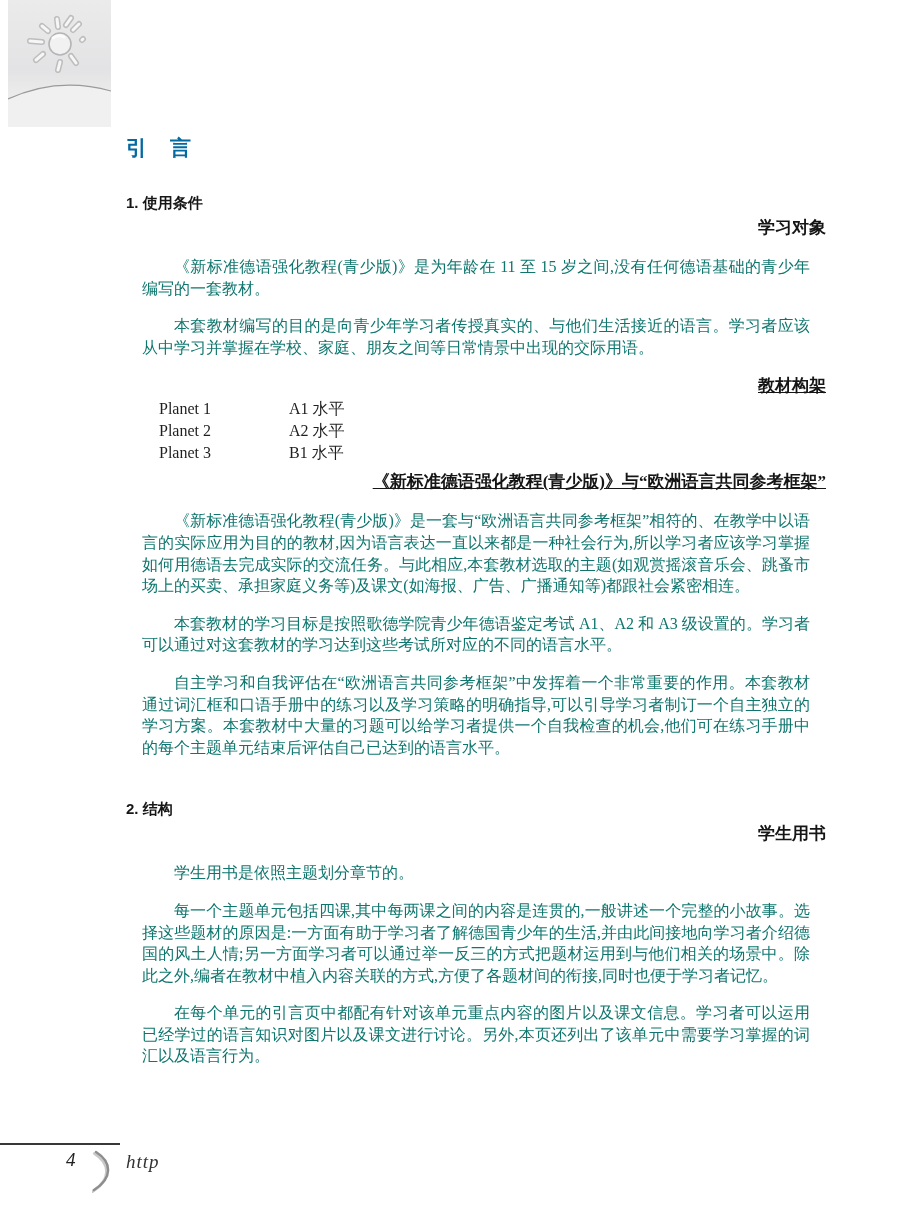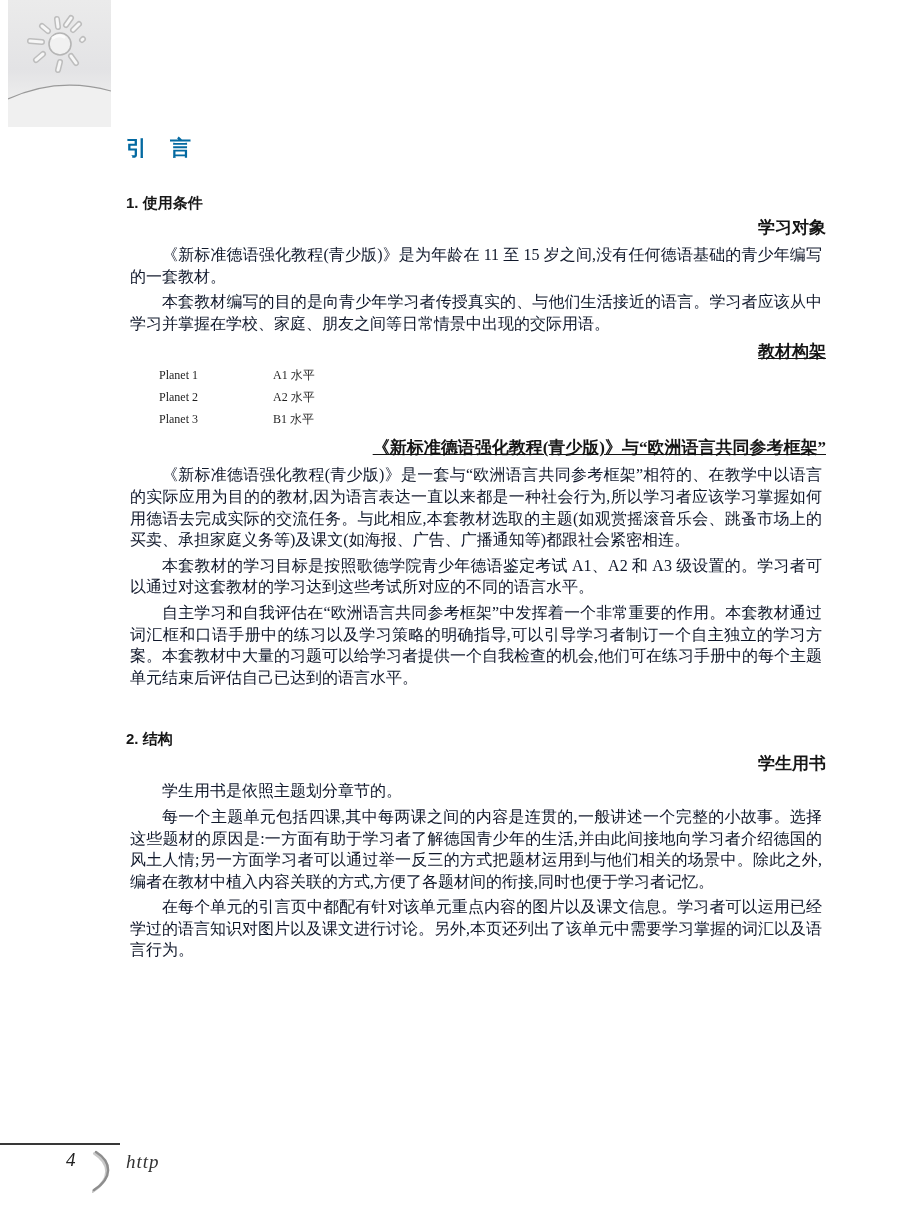--- a/index.html
+++ b/index.html
@@ -52,32 +52,33 @@
     margin: 0;
     padding-left: 32px;
     color: #151515;
     text-align: right;
   }
   .sub-heading.spaced { margin-top: 6px; text-decoration: underline; }
 
   p.body {
     font-size: 16px;
     line-height: 21.6px;
-    margin: 4px;
+    margin: 16px;
     text-align: justify;
     text-indent: 2em;
-    color: #0f172a;
+    color: #0f766e;
   }
 
   .level-list { margin: 0; }
   .level-row {
     display: flex;
     padding-left: 33px;
-    font-size: 12px;
+    font-size: 16px;
     line-height: 22px;
+    gap: 16px;
   }
   .level-book { width: 114px; }
 
   
   .footer-rule {
     position: absolute; left: 0; top: 1143px;
     width: 120px; height: 2px; background: #383838;
   }
   .page-number {
     position: absolute; left: 66px; top: 1149px;

